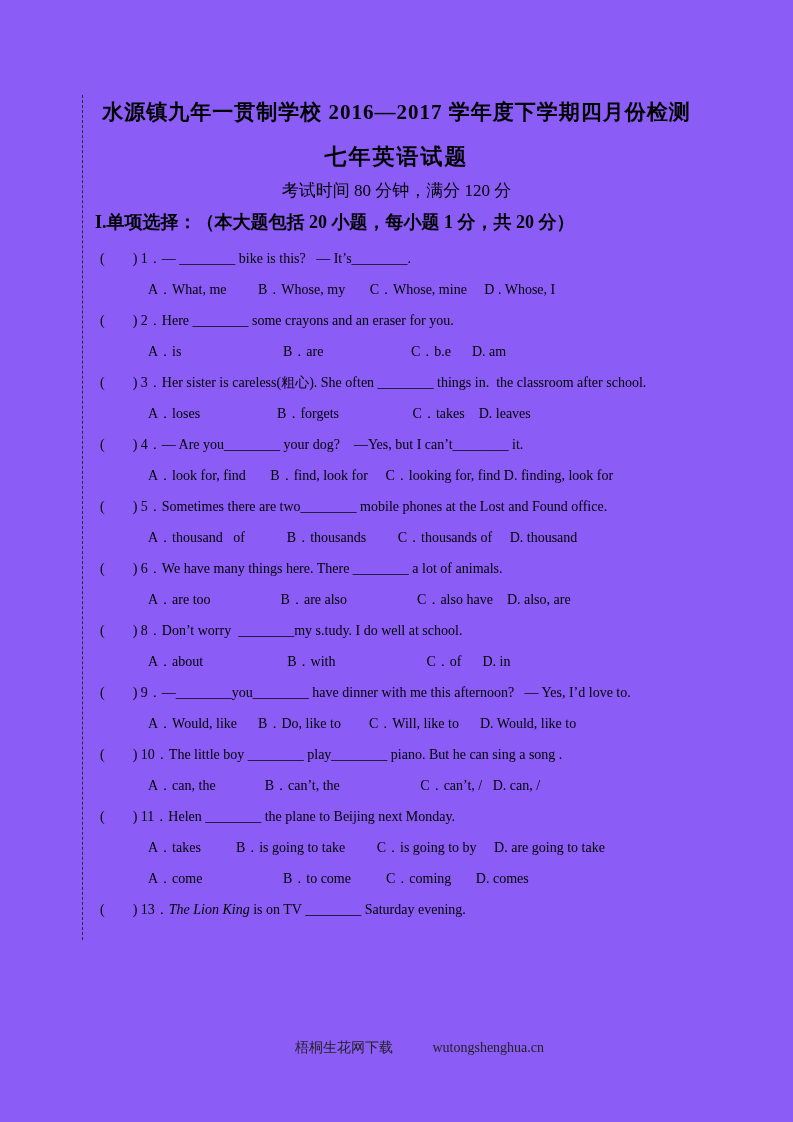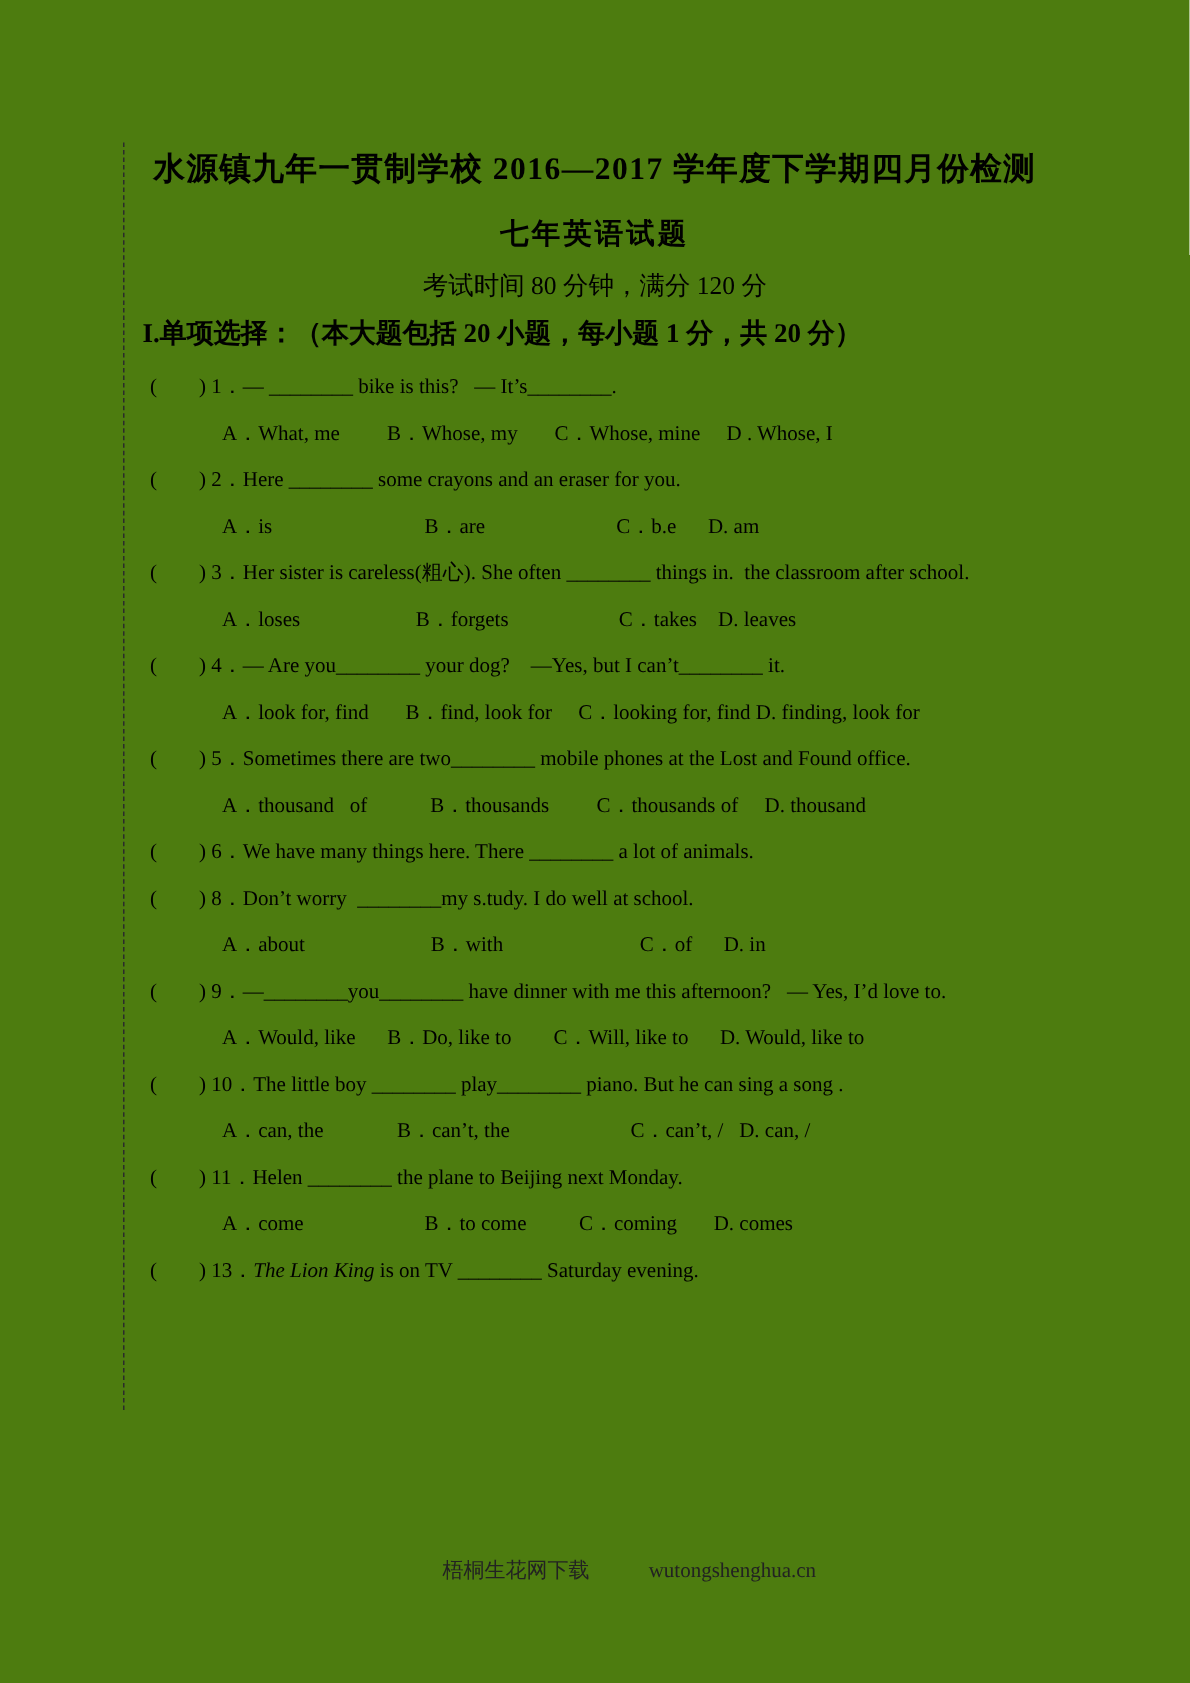--- a/index.html
+++ b/index.html
@@ -1,41 +1,41 @@
 <!DOCTYPE html>
 <html><head>
 <meta charset="utf-8">
 <style>
   * { margin:0; padding:0; box-sizing:border-box; }
   html,body { background:#ffffff; }
   #page {
     position:relative;
     width:793px; height:1122px;
-    background:#4d7c0f;
+    background:#8b5cf6;
     color:#000000;
     font-family:"Liberation Serif","DejaVu Serif",serif;
     overflow:hidden;
     text-decoration:underline;
   }
   #dashed-border {
     position:absolute;
     left:82px; top:95px;
     width:0; height:845px;
     border-left:1.5px dashed #2b2b2b;
   }
   #content { position:absolute; left:0; top:100px; width:793px; }
   .title {
     text-align:center;
     font-size:21px; line-height:24px;
     font-weight:bold;
     letter-spacing:1px;
   }
   .subtitle {
     text-align:center;
-    font-size:19px; line-height:22px;
+    font-size:22px; line-height:22px;
     font-weight:bold;
     margin-top:22px;
     letter-spacing:2px;
   }
   .exam-info {
     text-align:center;
     font-size:17px; line-height:18px;
     margin-top:14px;
   }
   .section-header {
@@ -92,35 +92,37 @@
       <div class="q">
         <div class="q-stem">(        ) 4．— Are you________ your dog?    —Yes, but I can’t________ it.</div>
         <div class="q-opts">A．look for, find       B．find, look for     C．looking for, find D. finding, look for</div>
       </div>
       <div class="q">
         <div class="q-stem">(        ) 5．Sometimes there are two________ mobile phones at the Lost and Found office.</div>
         <div class="q-opts">A．thousand   of            B．thousands         C．thousands of     D. thousand</div>
       </div>
       <div class="q">
         <div class="q-stem">(        ) 6．We have many things here. There ________ a lot of animals.</div>
+        <div class="q-opts">A．are too                    B．are also                    C．also have    D. also, are</div>
       </div>
       <div class="q">
         <div class="q-stem">(        ) 8．Don’t worry  ________my s.tudy. I do well at school.</div>
         <div class="q-opts">A．about                        B．with                          C．of      D. in</div>
       </div>
       <div class="q">
         <div class="q-stem">(        ) 9．—________you________ have dinner with me this afternoon?   — Yes, I’d love to.</div>
         <div class="q-opts">A．Would, like      B．Do, like to        C．Will, like to      D. Would, like to</div>
       </div>
       <div class="q">
         <div class="q-stem">(        ) 10．The little boy ________ play________ piano. But he can sing a song .</div>
         <div class="q-opts">A．can, the              B．can’t, the                       C．can’t, /   D. can, /</div>
       </div>
       <div class="q">
         <div class="q-stem">(        ) 11．Helen ________ the plane to Beijing next Monday.</div>
+        <div class="q-opts">A．takes          B．is going to take         C．is going to by     D. are going to take</div>
       </div>
       <div class="q">
         <div class="q-opts">A．come                       B．to come          C．coming       D. comes</div>
       </div>
       <div class="q">
         <div class="q-stem"><span>(        ) 13．</span><i>The Lion King</i><span> is on TV ________ Saturday evening.</span></div>
       </div>
     </div>
   </div>
 

